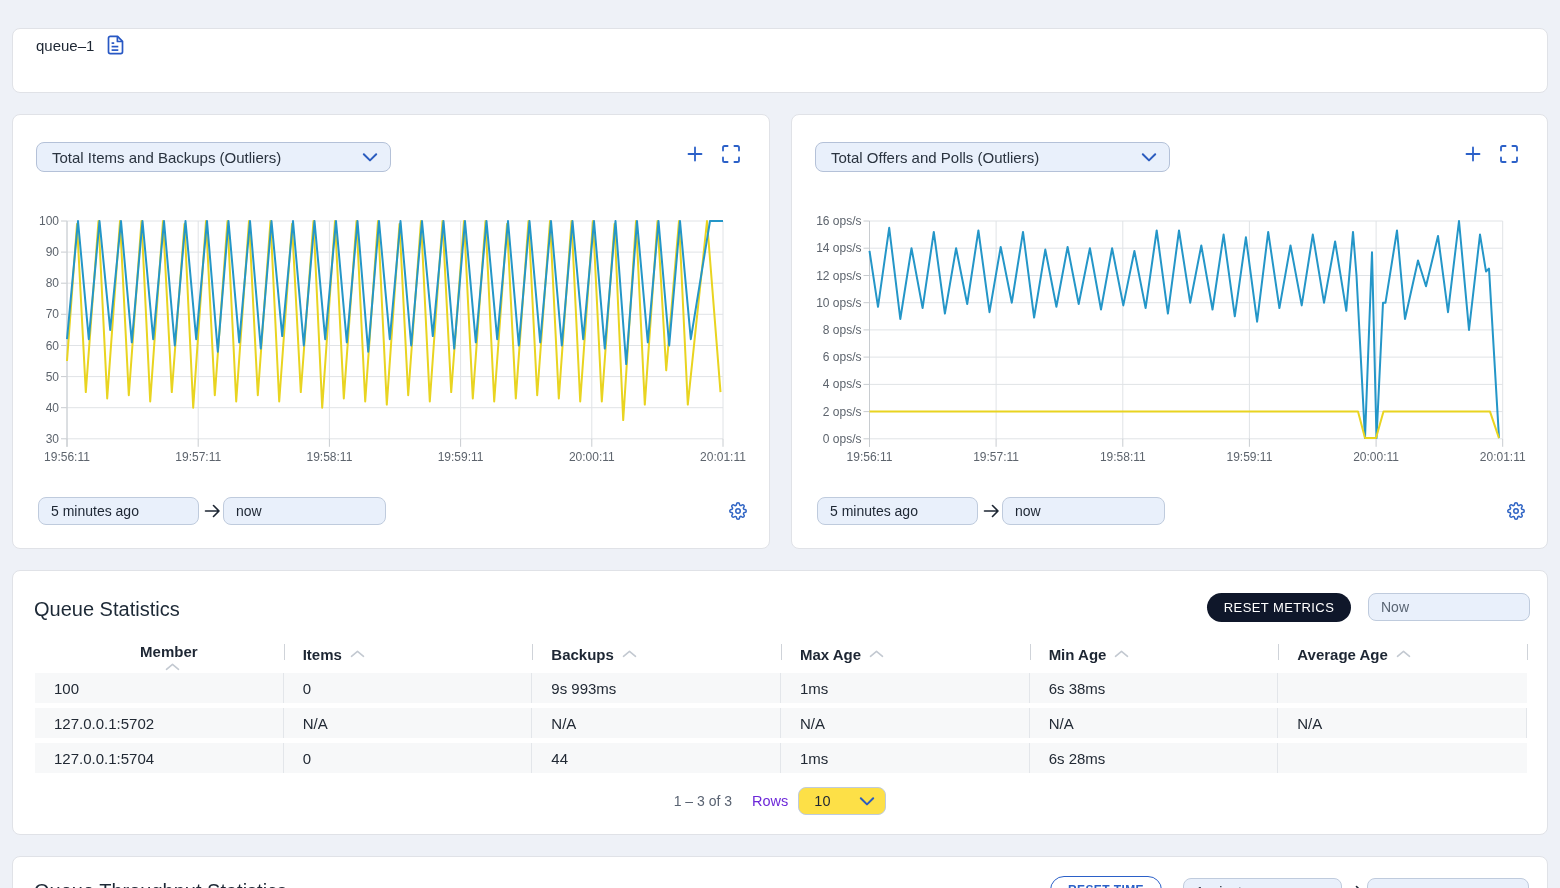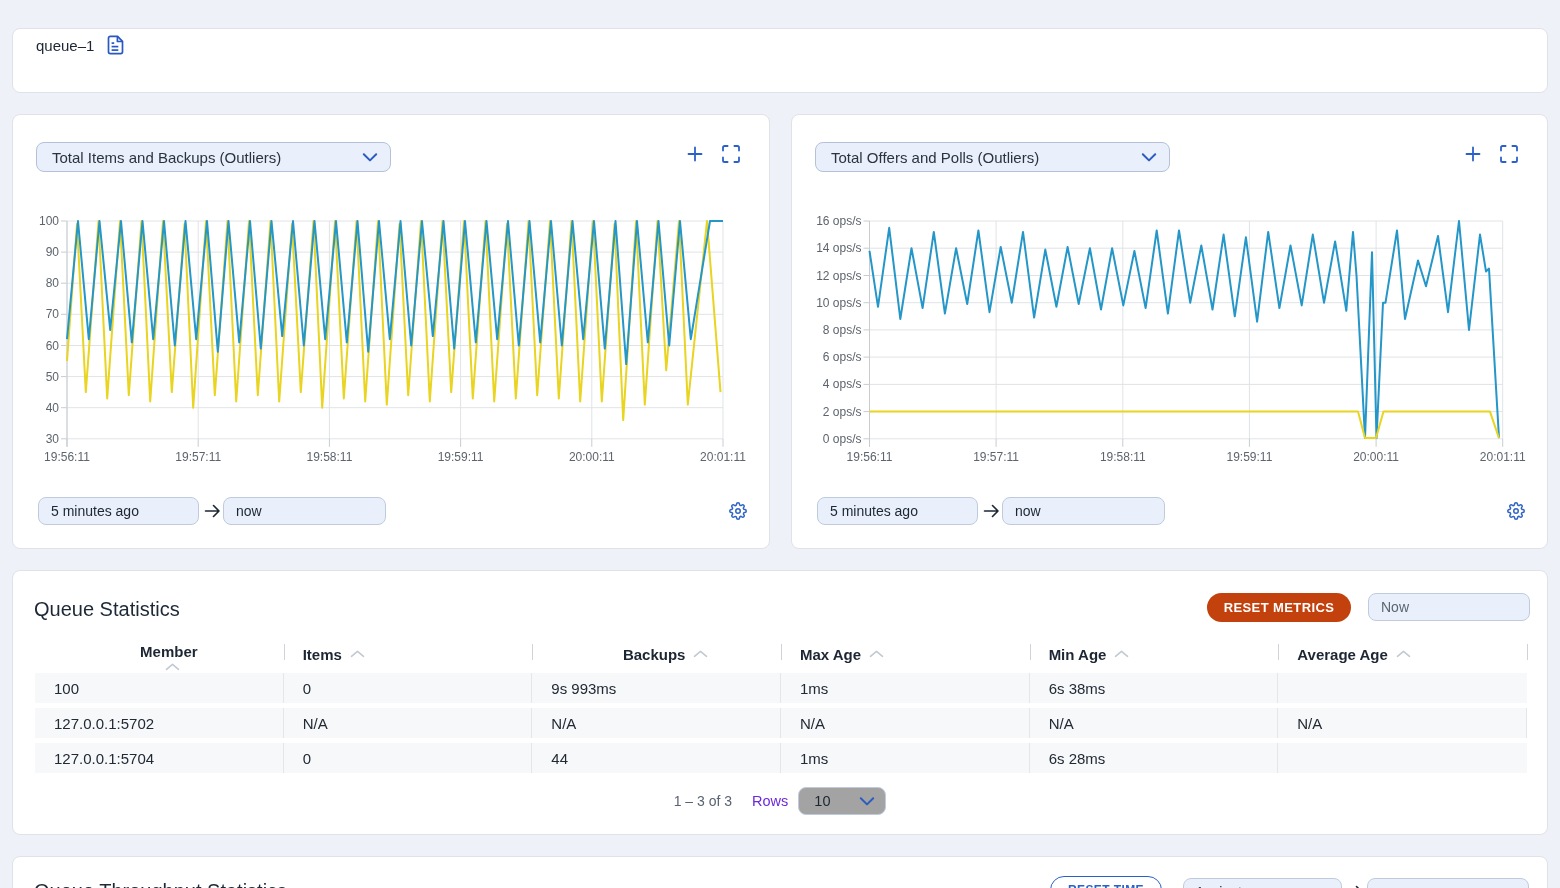--- a/index.html
+++ b/index.html
@@ -17,23 +17,23 @@
 .caret { margin-left:7px; display:flex; }
 .theadrow { position:absolute; left:22px; top:72px; display:flex; }
 .thsep { position:absolute; top:73px; width:1px; height:16px; background:#cfd3d9; }
 .trow { position:relative; height:30px; margin-bottom:5px; background:#f7f8f9; display:flex; align-items:center; }
 .td { font-size:15px; color:#222a35; padding-left:19px; border-right:1px solid #e3e6ea; height:30px; display:flex; align-items:center; }
 .td:first-child { border-left:none; }
 .rowswrap { position:absolute; left:22px; top:102px; width:1492px; }
 .pag { position:absolute; left:0; top:216px; width:100%; display:flex; justify-content:center; align-items:center; }
 .pagtext { font-size:14px; color:#5a6372; }
 .rowslbl { font-size:14.5px; color:#6d28d9; margin-left:20px; margin-right:10px; }
-.rowssel { width:88px; height:28px; background:#a3a3a3; border:1px solid #bfcbdd; border-radius:8px; display:flex; align-items:center; padding:0 10px 0 15px; }
+.rowssel { width:88px; height:28px; background:#fde047; border:1px solid #bfcbdd; border-radius:8px; display:flex; align-items:center; padding:0 10px 0 15px; }
 .rowssel span { font-size:14.5px; color:#1d2633; flex:1; }
-.btn-primary { position:absolute; height:29px; background:#c2410c; color:#fff; border-radius:15px; font-size:13px; font-weight:bold; letter-spacing:0.4px; display:flex; align-items:center; justify-content:center; }
+.btn-primary { position:absolute; height:29px; background:#0f172a; color:#fff; border-radius:15px; font-size:13px; font-weight:normal; letter-spacing:0.4px; display:flex; align-items:center; justify-content:center; }
 .btn-outline { position:absolute; height:28px; background:#fff; border:1px solid #2b60c8; color:#2b60c8; border-radius:14px; font-size:12px; font-weight:bold; letter-spacing:0.4px; display:flex; align-items:center; justify-content:center; }
 .cardtitle { font-size:20px; color:#1d2936; }
 </style></head>
 <body>
 
 <div class="card" style="left:12px;top:28px;width:1536px;height:65px;">
   <div style="position:absolute;left:23px;top:6px;display:flex;align-items:center;height:20px;">
     <span style="font-size:15px;color:#1d2633;">queue–1</span>
     <span style="margin-left:13px;display:flex;">
         <svg width="17" height="20" viewBox="0 0 17 20" fill="none">
@@ -226,21 +226,21 @@
         </span>
       </div>
       <div class="th" style="width:248.66666666666666px;">
         <span class="thtxt">Items</span>
         <span class="caret">
           <svg width="17" height="14" viewBox="0 0 17 14" fill="none">
             <path d="M2.5 9.3L8.5 4.3L14.5 9.3" stroke="#c3c9d1" stroke-width="1.6" stroke-linecap="round" stroke-linejoin="round"></path>
           </svg>
         </span>
       </div>
-      <div class="th" style="width:248.66666666666666px;justify-content:center;">
+      <div class="th" style="width:248.66666666666666px;">
         <span class="thtxt">Backups</span>
         <span class="caret">
           <svg width="17" height="14" viewBox="0 0 17 14" fill="none">
             <path d="M2.5 9.3L8.5 4.3L14.5 9.3" stroke="#c3c9d1" stroke-width="1.6" stroke-linecap="round" stroke-linejoin="round"></path>
           </svg>
         </span>
       </div>
       <div class="th" style="width:248.66666666666666px;">
         <span class="thtxt">Max Age</span>
         <span class="caret">

